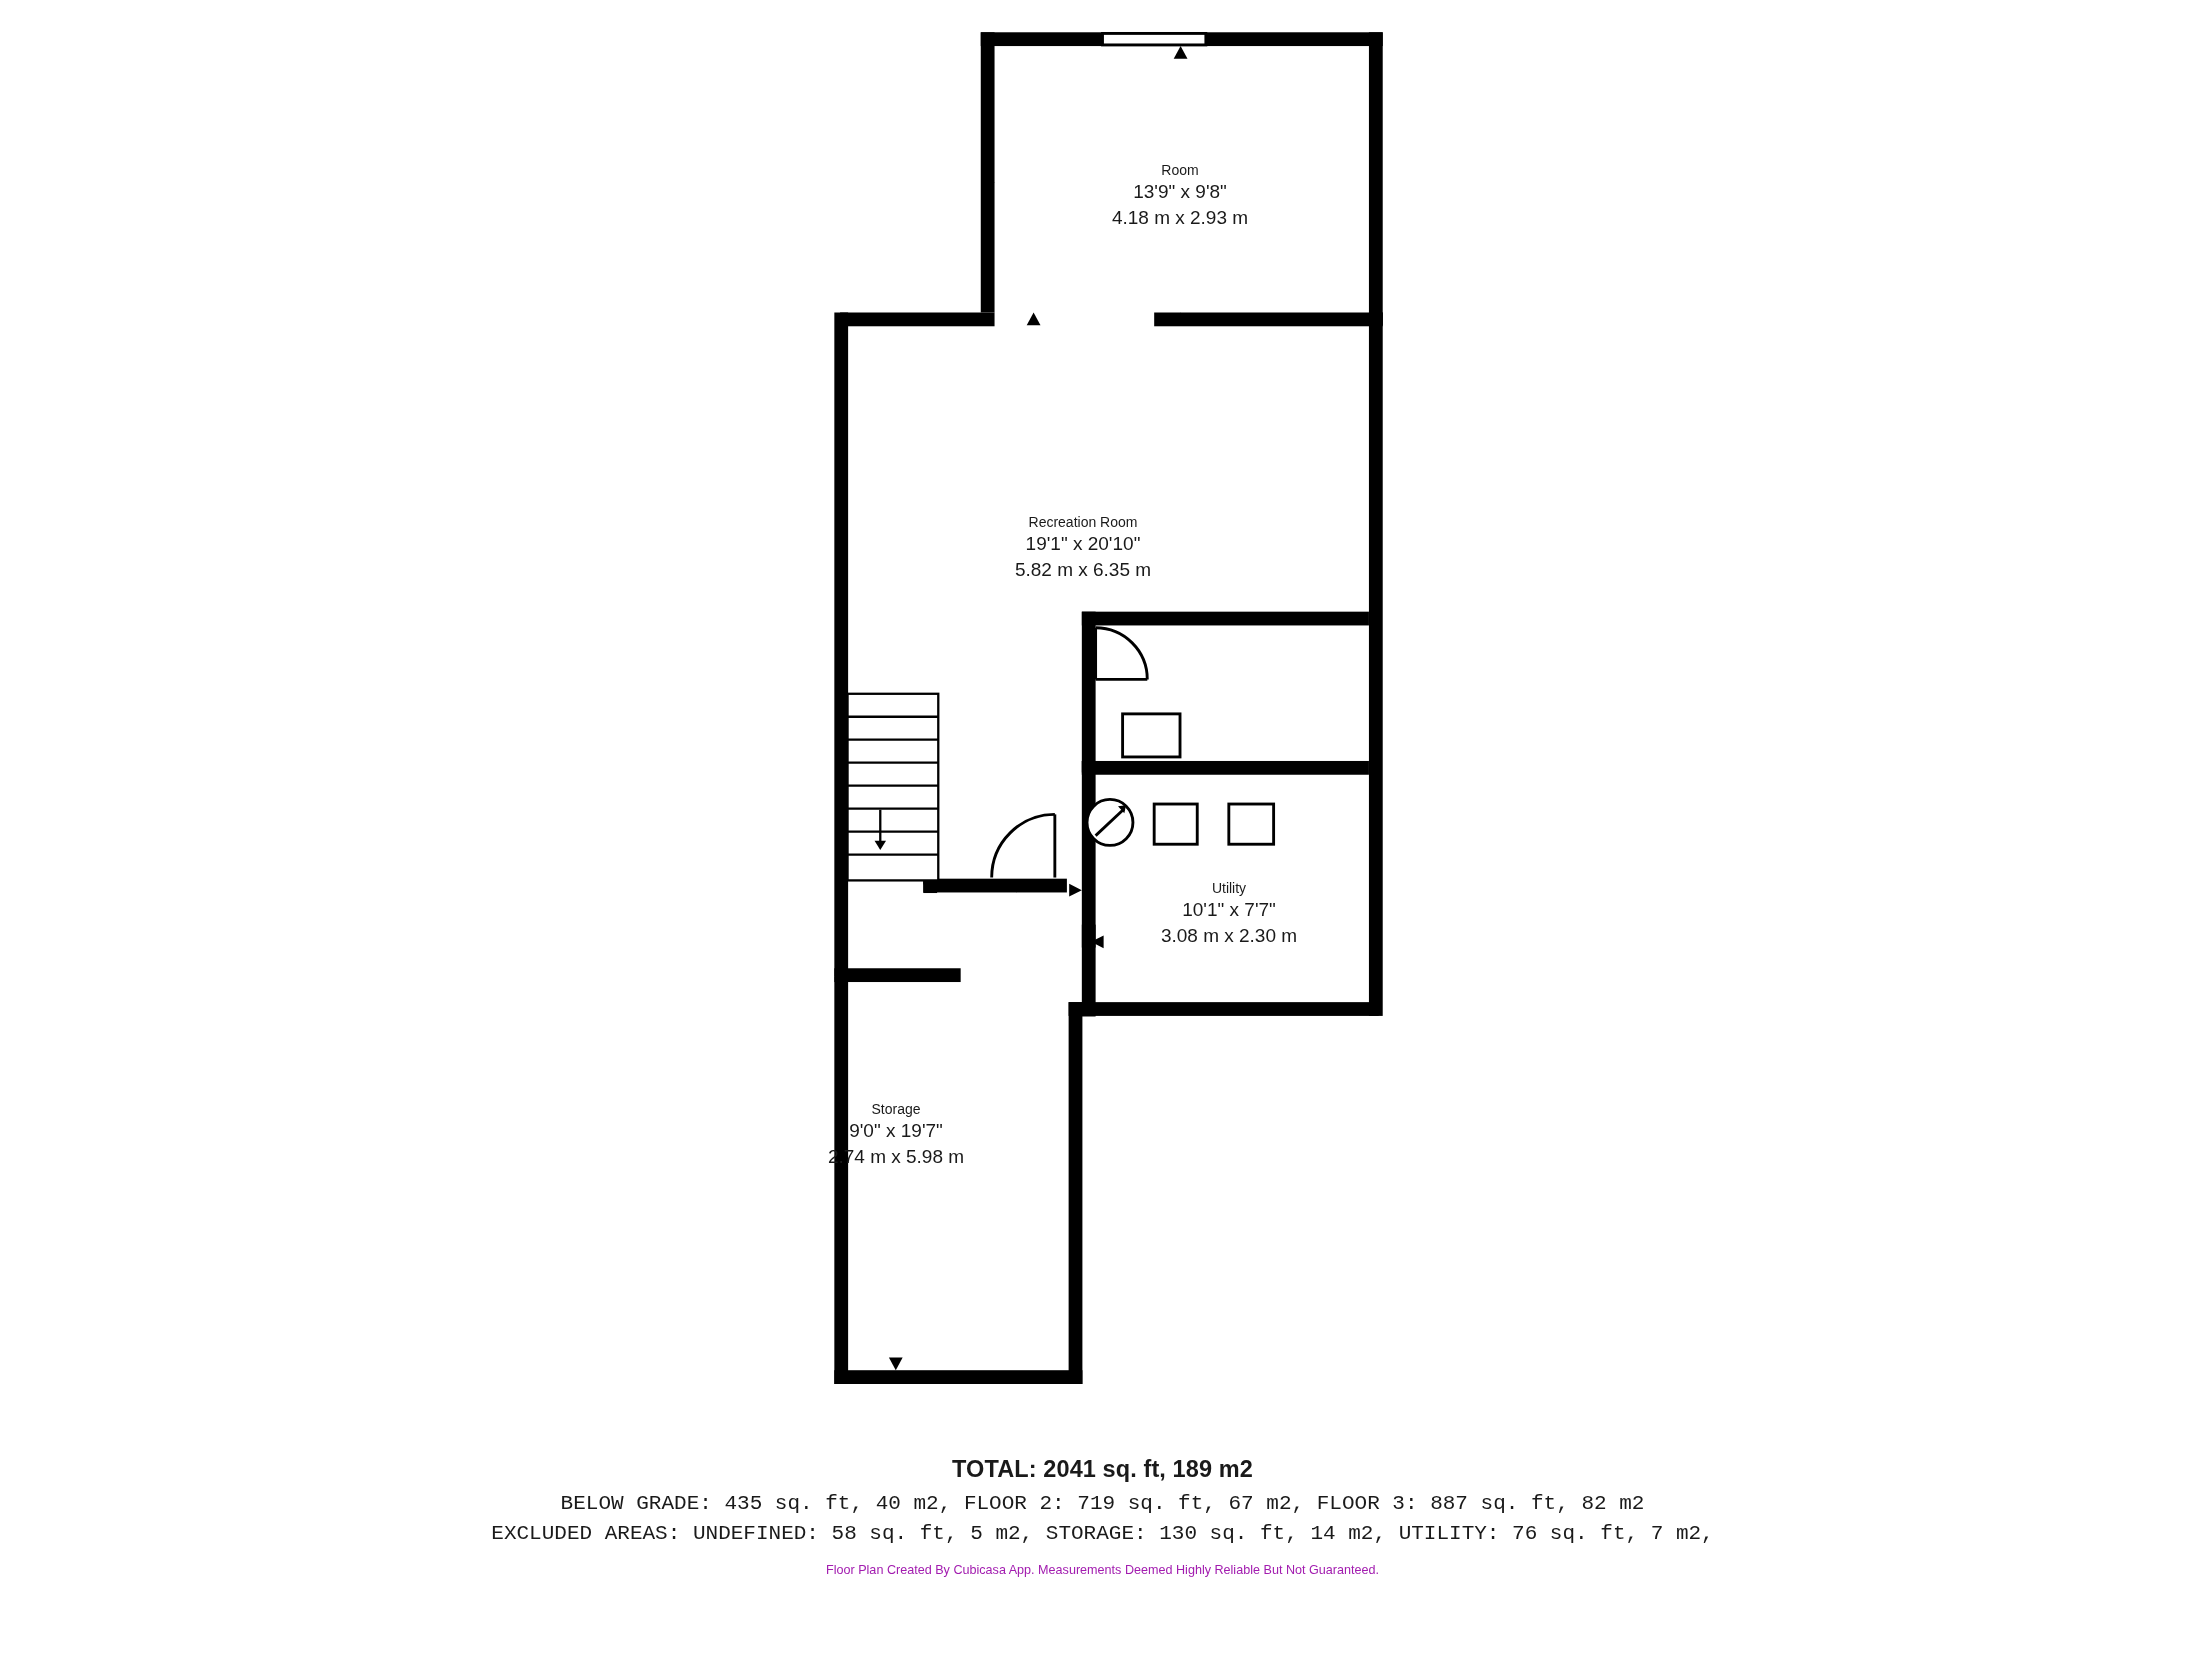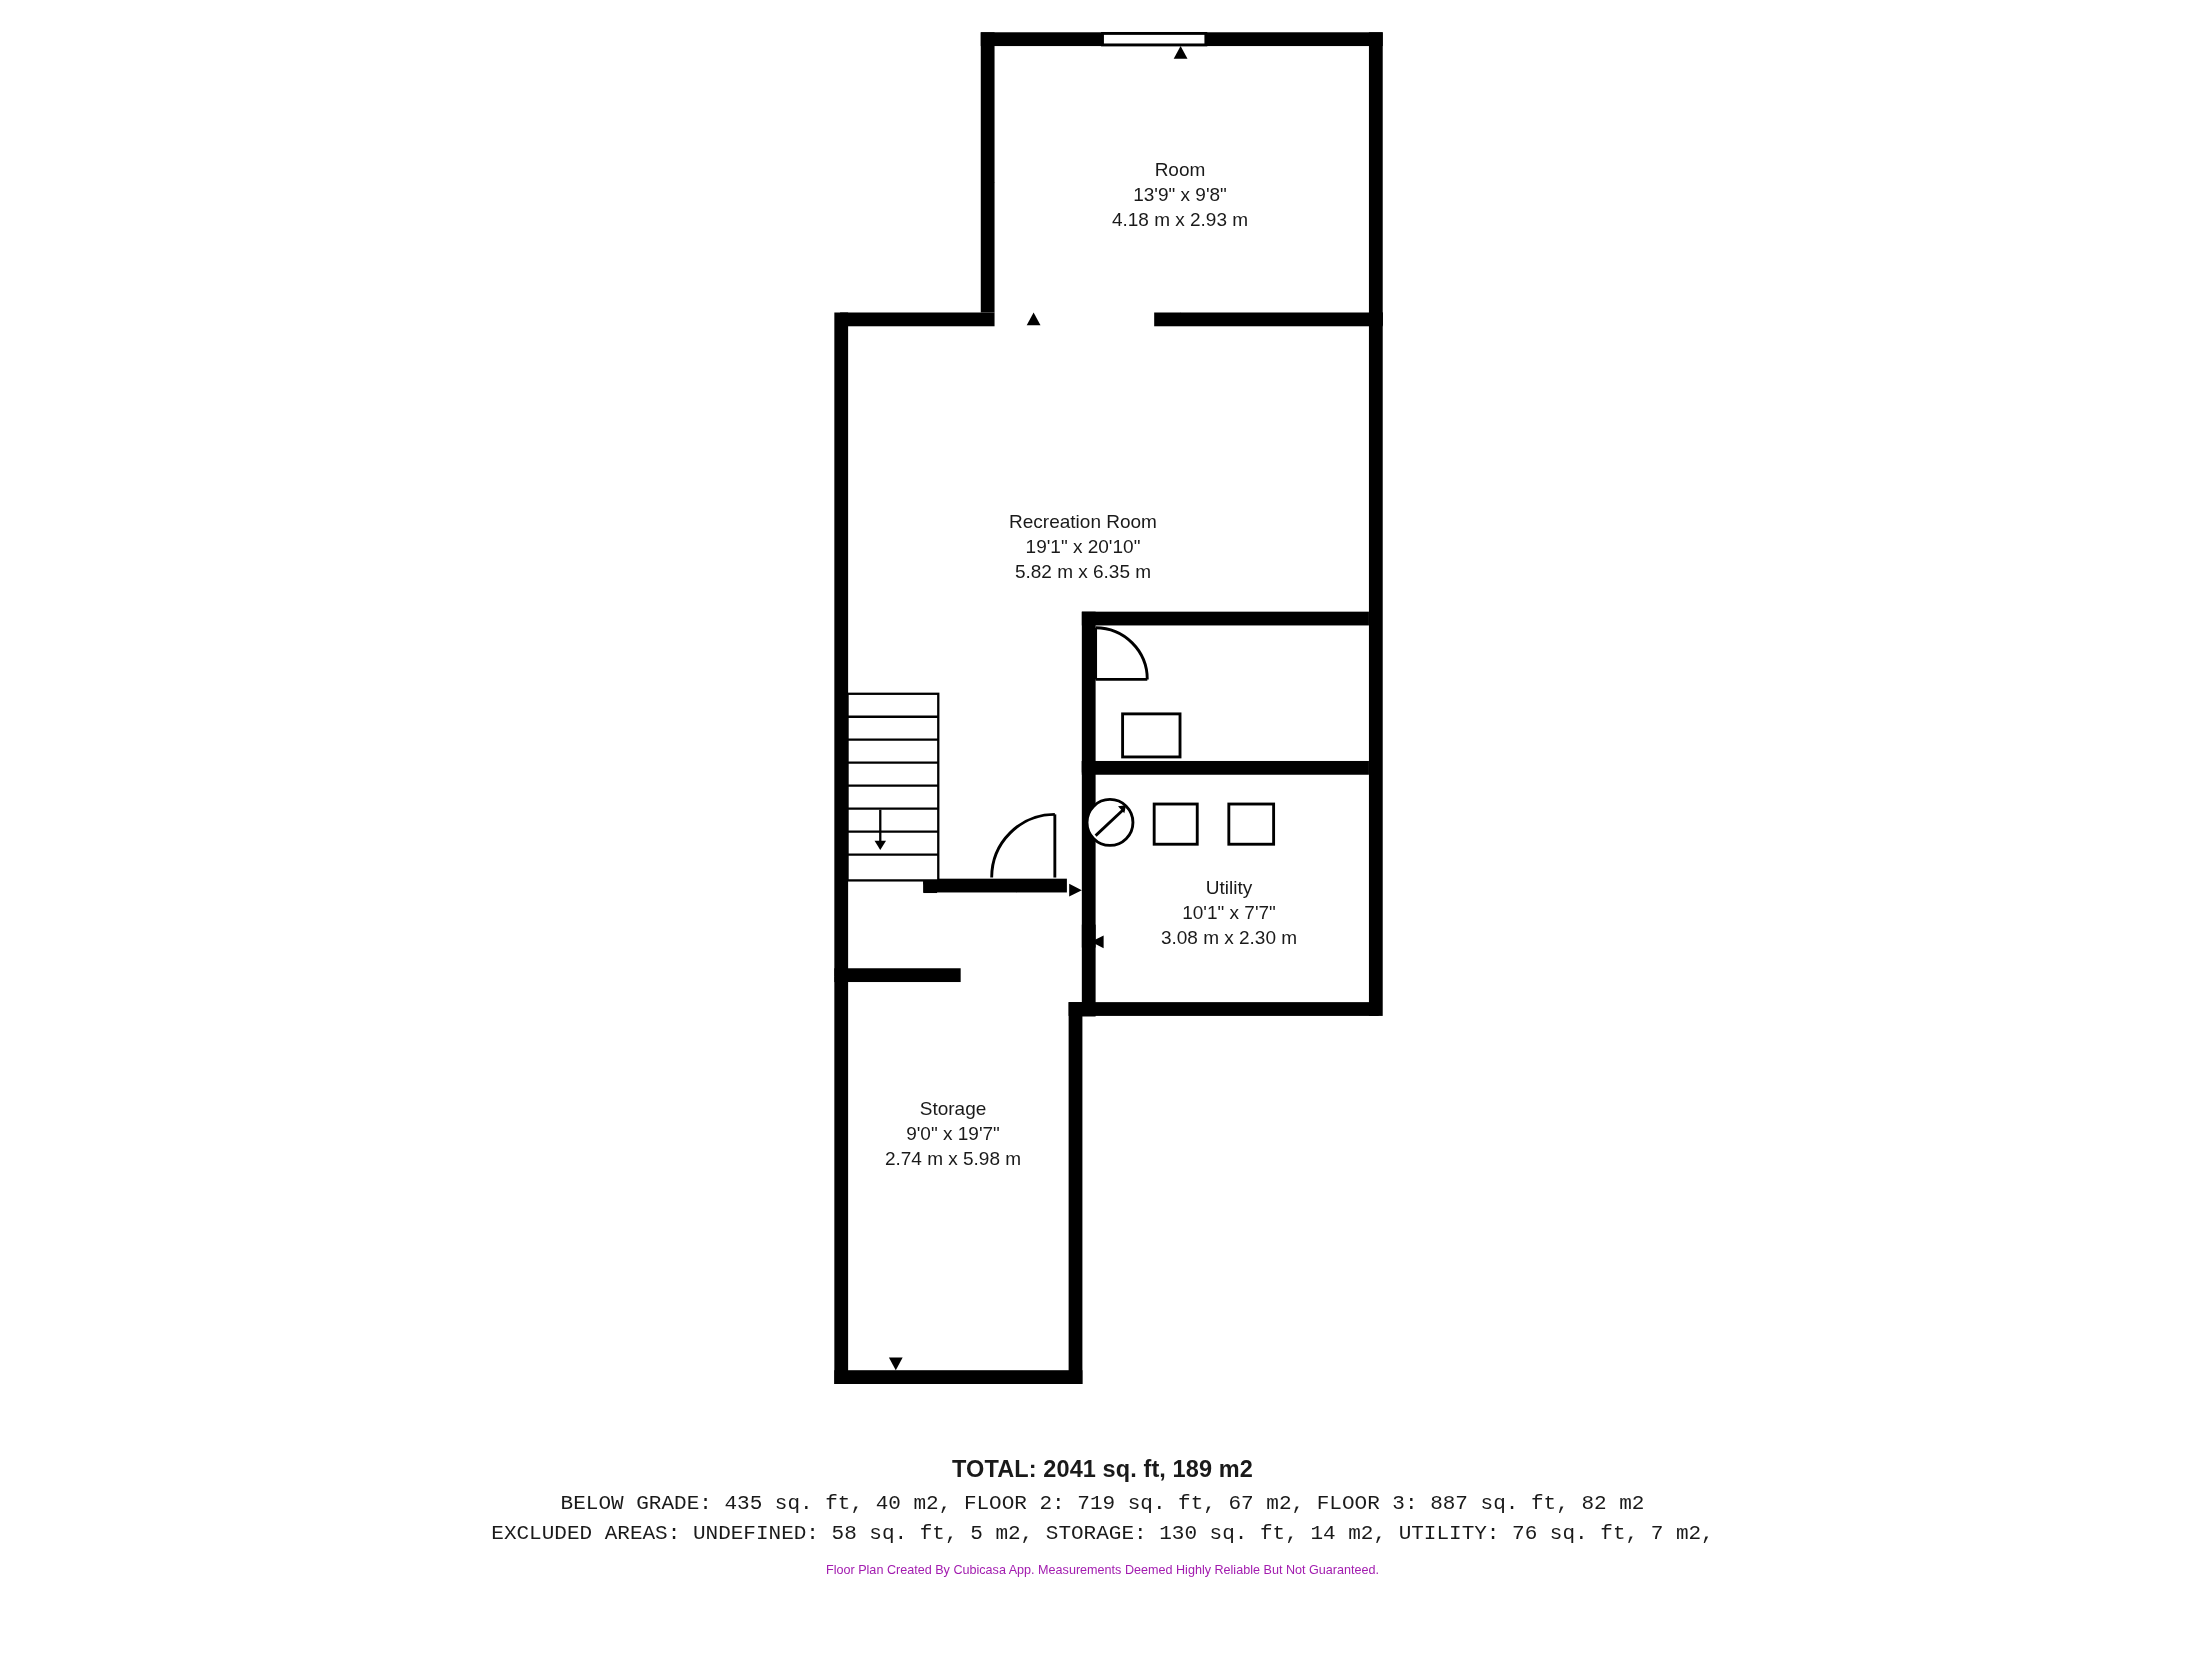--- a/index.html
+++ b/index.html
@@ -23,21 +23,21 @@
     height: 1654px;
   }
   .room-label {
     position: absolute;
     text-align: center;
     transform: translate(-50%, -50%);
     line-height: 1.32;
     white-space: nowrap;
   }
   .room-label .rl-name {
-    font-size: 19px;
+    font-size: 14px;
     display: block;
   }
   .room-label .rl-dim {
     font-size: 19px;
     display: block;
   }
   .summary {
     position: absolute;
     left: 0;
     right: 0;
@@ -167,21 +167,21 @@
   <span class="rl-dim">19'1" x 20'10"</span>
   <span class="rl-dim">5.82 m x 6.35 m</span>
 </div>
 
 <div class="room-label" style="left:1229px; top:913px;">
   <span class="rl-name">Utility</span>
   <span class="rl-dim">10'1" x 7'7"</span>
   <span class="rl-dim">3.08 m x 2.30 m</span>
 </div>
 
-<div class="room-label" style="left:953px; top:1134px;">
+<div class="room-label" style="left:896px; top:1134px;">
   <span class="rl-name">Storage</span>
   <span class="rl-dim">9'0" x 19'7"</span>
   <span class="rl-dim">2.74 m x 5.98 m</span>
 </div>
 
 <div class="summary">
   <div class="total">TOTAL: 2041 sq. ft, 189 m2</div>
   <div class="line">BELOW GRADE: 435 sq. ft, 40 m2, FLOOR 2: 719 sq. ft, 67 m2, FLOOR 3: 887 sq. ft, 82 m2</div>
   <div class="line">EXCLUDED AREAS: UNDEFINED: 58 sq. ft, 5 m2, STORAGE: 130 sq. ft, 14 m2, UTILITY: 76 sq. ft, 7 m2,</div>
   <div class="footnote">Floor Plan Created By Cubicasa App. Measurements Deemed Highly Reliable But Not Guaranteed.</div>

